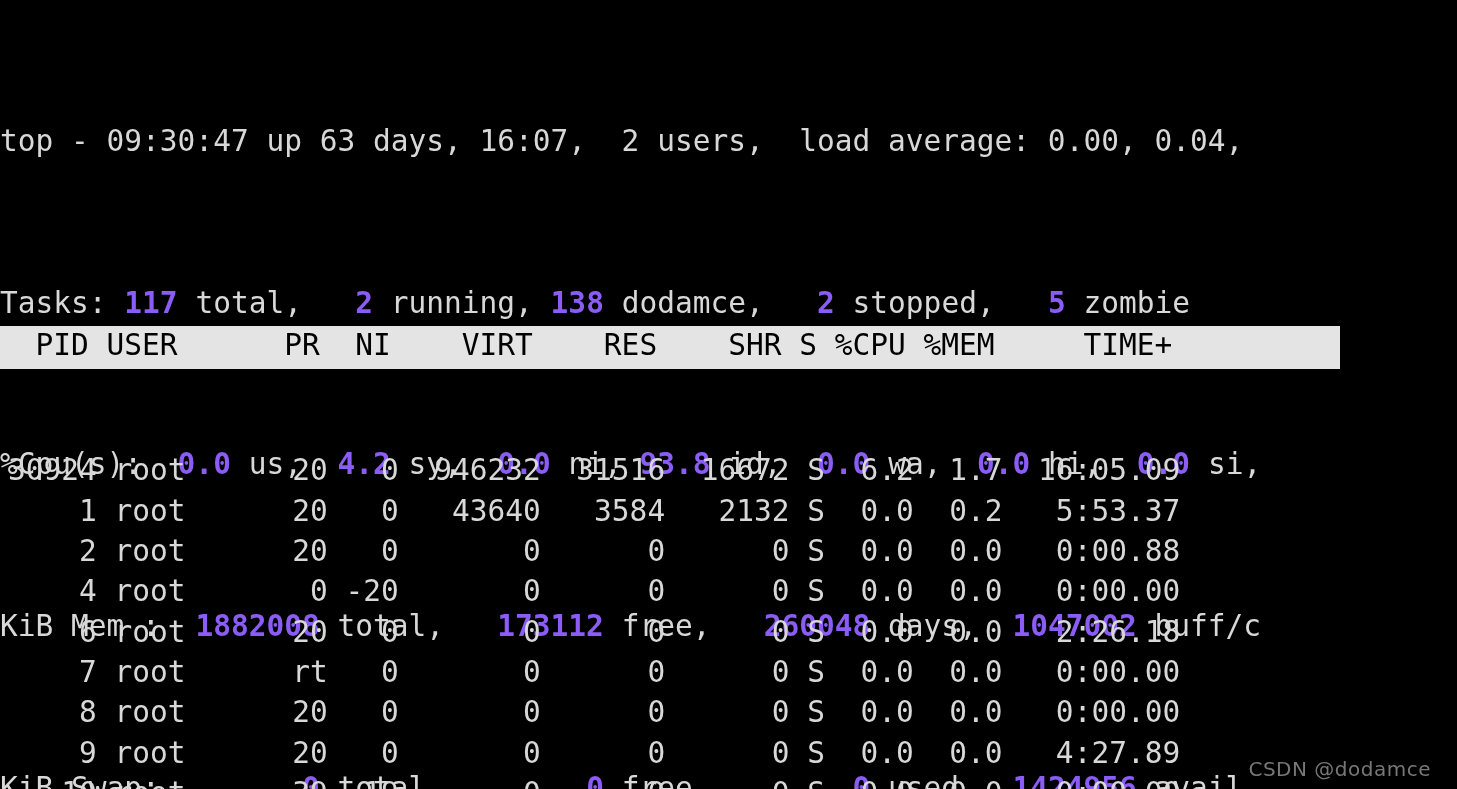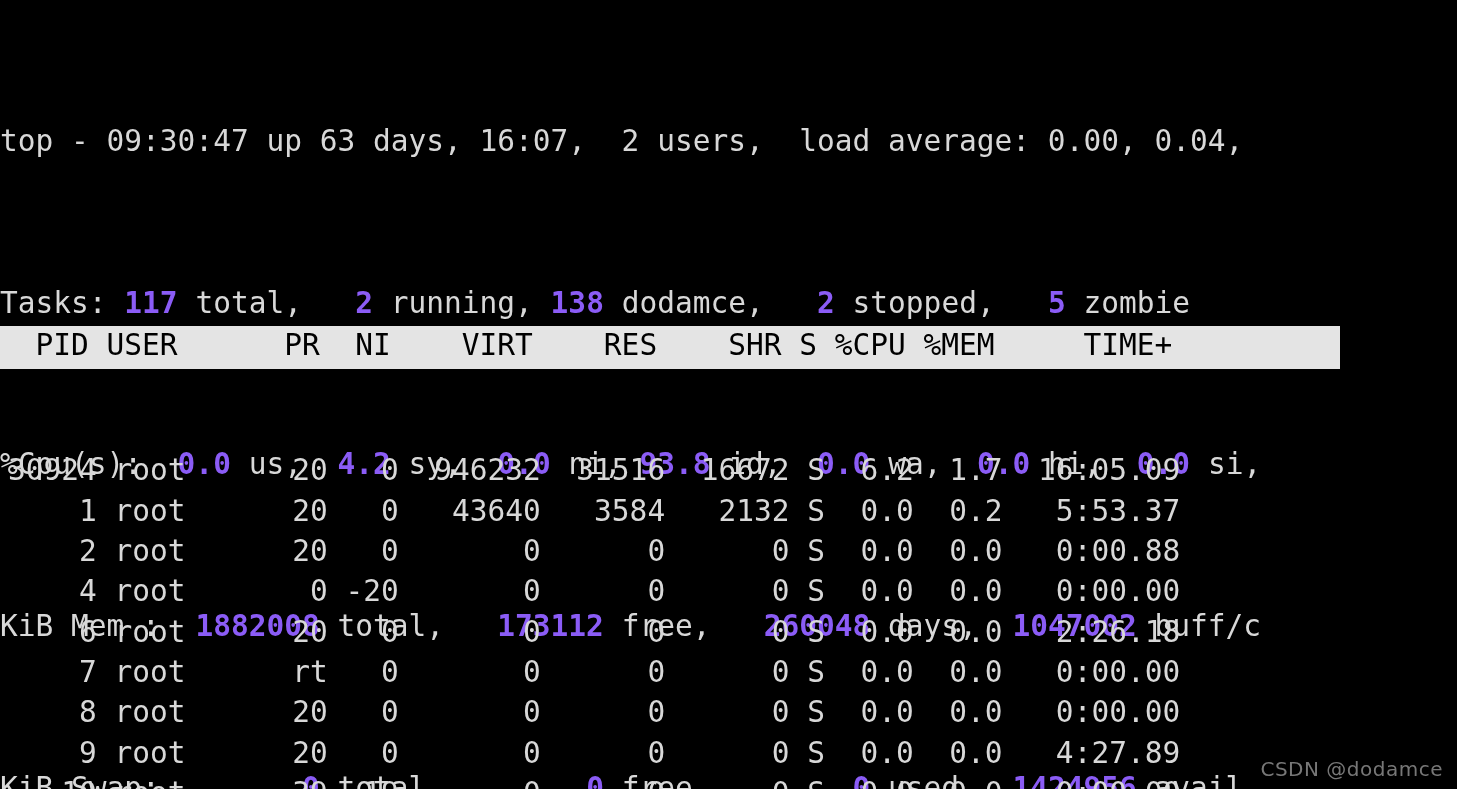--- a/index.html
+++ b/index.html
@@ -63,21 +63,21 @@
     line-height: 40.4px;
     white-space: pre;
     overflow: hidden;
     color: #d8d8d8;
     padding-left: 8px;
   }
 
   
   #watermark {
     position: absolute;
-    right: 14px;
+    right: 26px;
     bottom: 8px;
     font-family: "DejaVu Sans", "Liberation Sans", sans-serif;
     font-size: 20px;
     line-height: 24px;
     color: #8c8c8c;
     opacity: 0.85;
     letter-spacing: 0.5px;
     white-space: pre;
   }
 </style>

